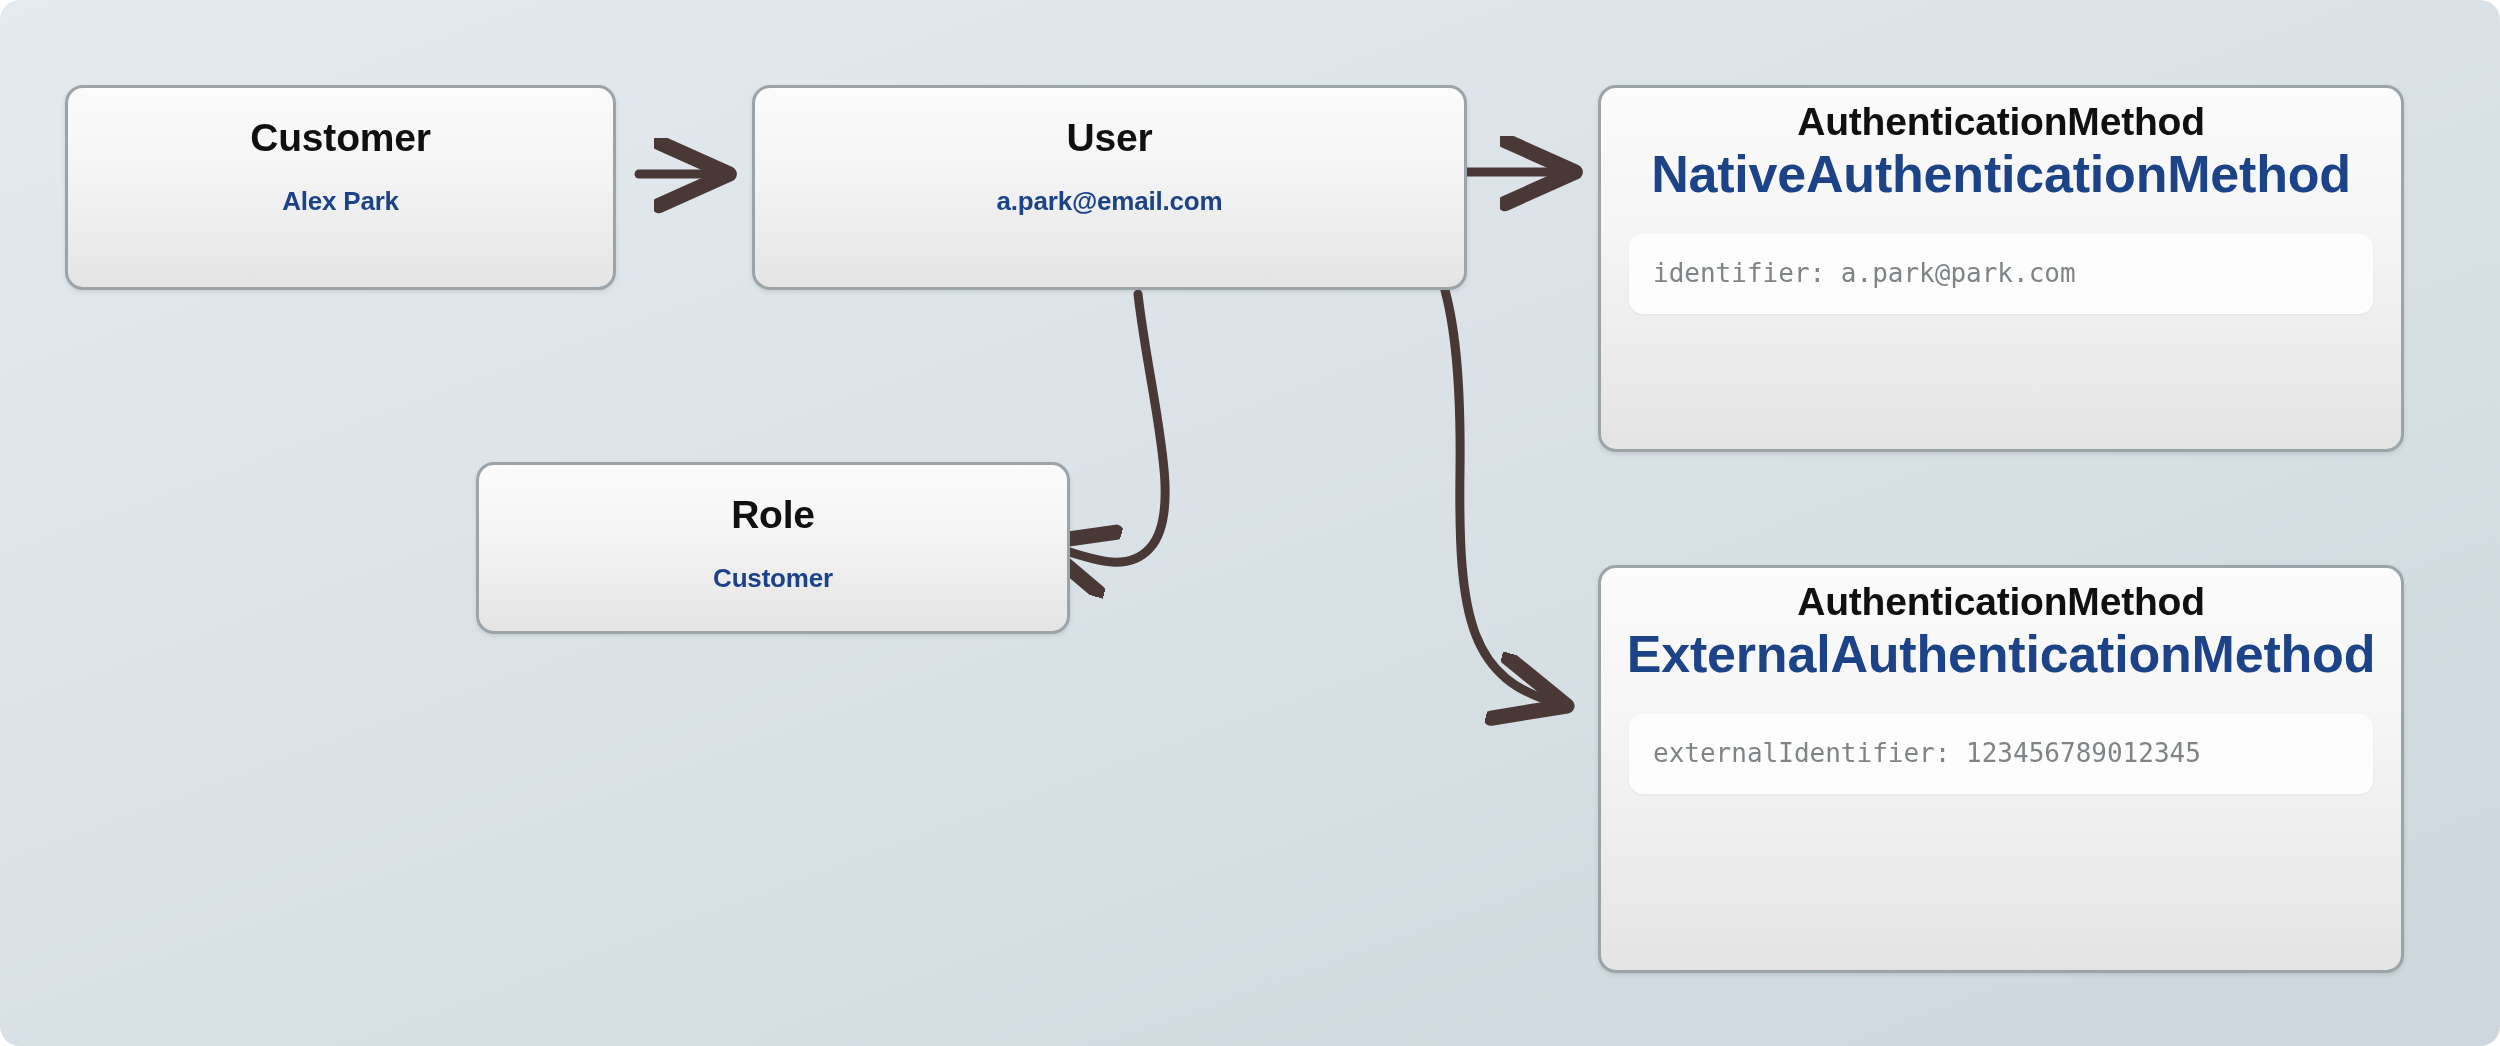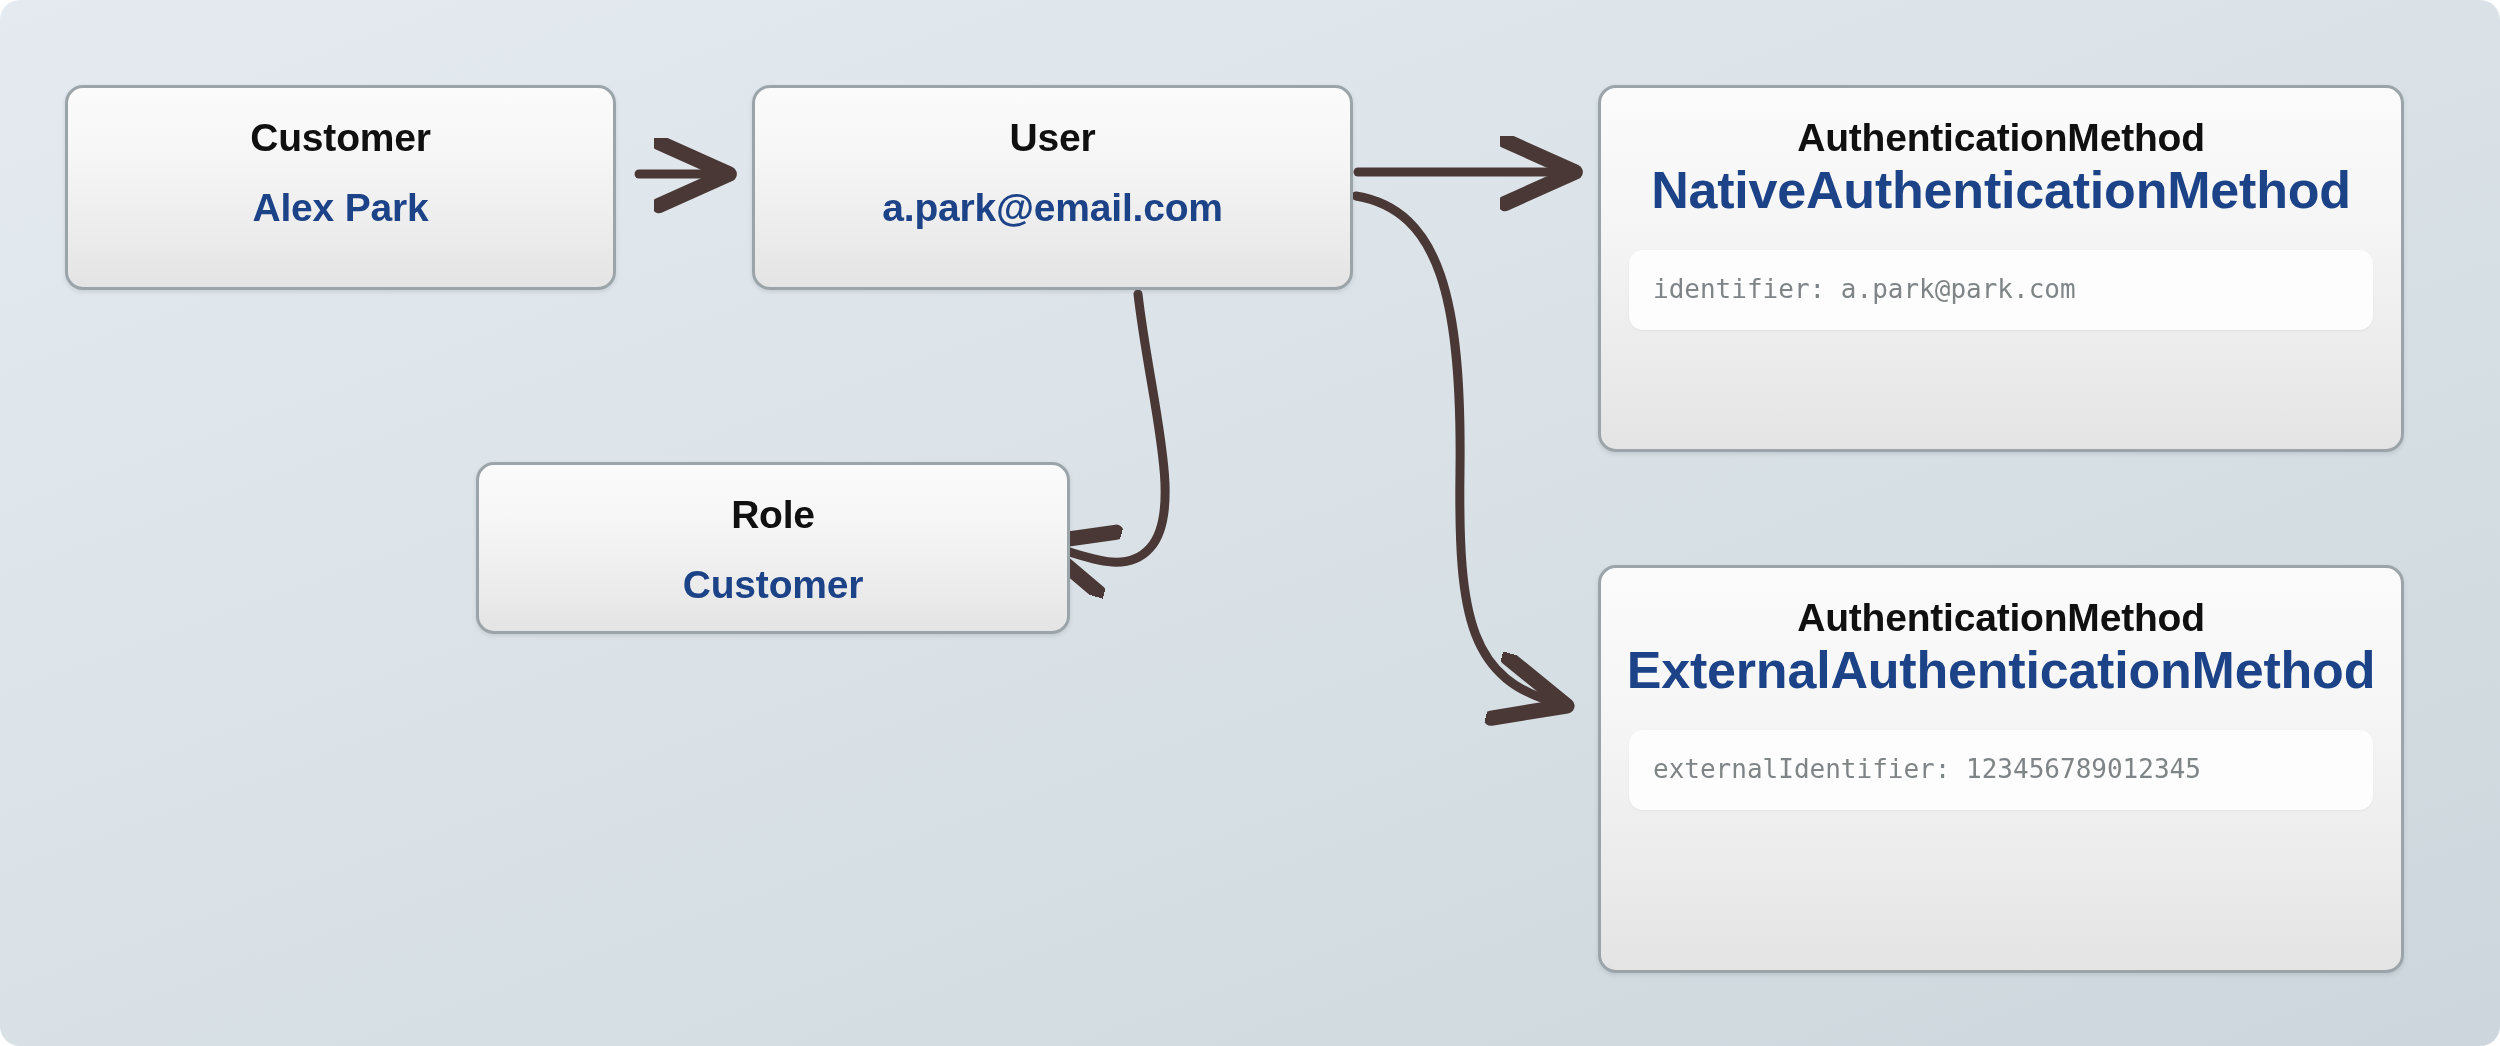--- a/index.html
+++ b/index.html
@@ -49,35 +49,35 @@
   .node-type {
     font-size: 39px;
     font-weight: bold;
     color: #101010;
     text-align: center;
     letter-spacing: -0.2px;
     white-space: nowrap;
   }
 
   .node-value {
-    font-size: 39px;
+    font-size: 26px;
     font-weight: bold;
     color: #1c4287;
     text-align: center;
     letter-spacing: -0.2px;
     white-space: nowrap;
   }
 
   
   .node.simple .node-type  { margin-top: 28px; }
   .node.simple .node-value { margin-top: 26px; }
 
   
   .node.auth { padding: 0 28px; }
-  .node.auth .node-type  { margin-top: 28px; }
+  .node.auth .node-type  { margin-top: 12px; }
   .node.auth .node-value { font-size: 52px; }
 
   .code-block {
     margin-top: 30px;
     width: 100%;
     box-sizing: border-box;
     background: #fdfdfd;
     border-radius: 14px;
     padding: 22px 24px 24px 24px;
     box-shadow: 0 1px 2px rgba(120,130,140,0.10);
@@ -86,21 +86,21 @@
     font-family: "DejaVu Sans Mono", "Liberation Mono", monospace;
     font-size: 26px;
     line-height: 34px;
     color: #7f8487;
     white-space: pre;
     text-align: left;
   }
 
   
   #node-customer  { left: 65px;   top: 85px;  width: 551px; height: 205px; }
-  #node-user      { left: 752px;  top: 85px;  width: 601px; height: 205px; }
+  #node-user      { left: 752px;  top: 85px;  width: 715px; height: 205px; }
   #node-role      { left: 476px;  top: 462px; width: 594px; height: 172px; }
   #node-auth-native   { left: 1598px; top: 85px;  width: 806px; height: 367px; }
   #node-auth-external { left: 1598px; top: 565px; width: 806px; height: 408px; }
 </style>
 </head>
 <body>
 
 <div id="canvas">
 
   <svg id="edges" viewBox="0 0 2500 1046" width="2500" height="1046" xmlns="http://www.w3.org/2000/svg">

